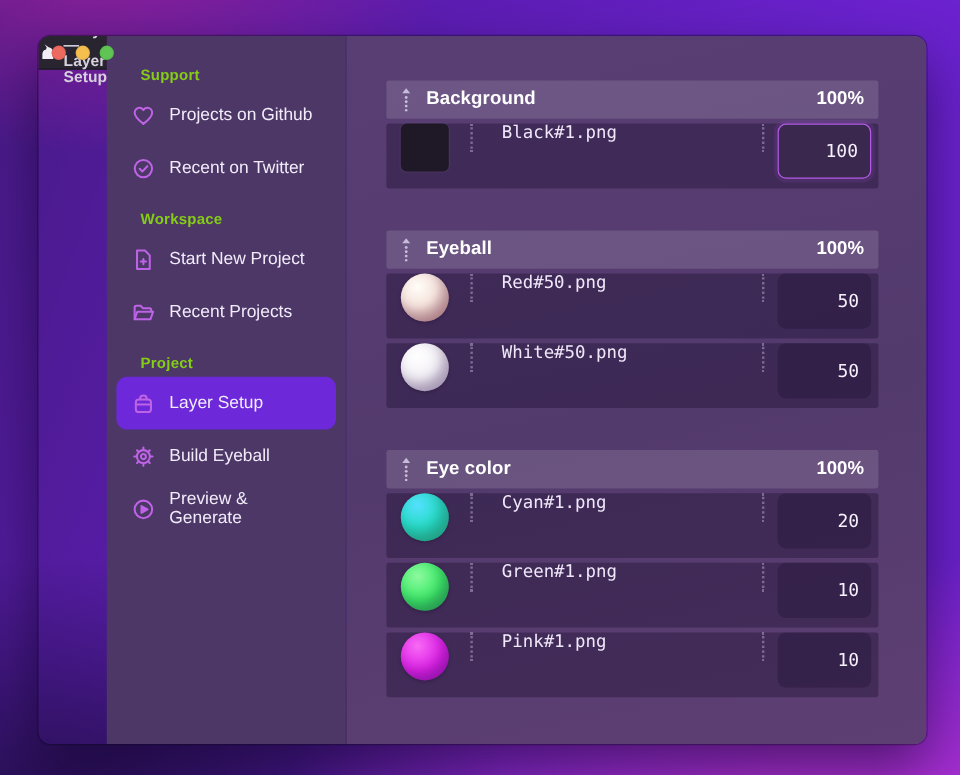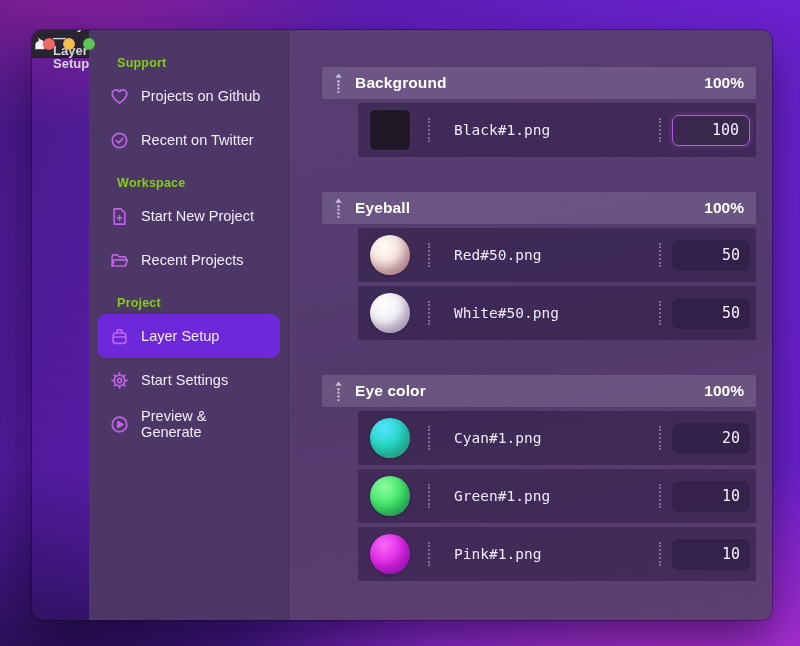--- a/index.html
+++ b/index.html
@@ -28,44 +28,44 @@
   .sidebar{flex:0 0 200px;width:200px;background:#4c3767;box-sizing:border-box;
     padding-top:12px;border-right:1px solid rgba(0,0,0,.12);}
   .side-section{margin-top:14px;}
   .side-header{margin:10px 0 4px 28px;font-size:12.5px;font-weight:bold;color:#84cc16;letter-spacing:.2px;}
   .side-item{height:44px;margin:0 8px;padding:0 12px;border-radius:9px;display:flex;align-items:center;gap:11px;
     color:#f2ecfa;font-size:14.5px;cursor:default;}
   .side-item.active{background:#6d28d9;}
   .side-icon{color:var(--accent,#bf63e6);display:flex;align-items:center;}
   .side-icon svg{width:21px;height:21px;display:block;}
 
-  .main{flex:1;box-sizing:border-box;overflow:hidden;padding:37px 16px 0 33px;
+  .main{flex:1;box-sizing:border-box;overflow:hidden;padding:37px 40px 0 33px;
     background:linear-gradient(168deg,#593e74 0%,#533a6d 55%,#5e3f73 100%);}
   .group{margin-bottom:35px;}
   .group-header{height:32px;background:rgba(255,255,255,.13);border-radius:2px;
     display:flex;align-items:center;padding:0 12px 0 11px;}
   .drag{display:flex;align-items:center;color:#d9cfe8;opacity:.85;cursor:grab;}
   .drag svg{display:block;}
   .group-title{margin-left:11px;font-size:15.5px;font-weight:bold;color:#ffffff;letter-spacing:.1px;}
   .group-weight{margin-left:auto;font-size:15.5px;font-weight:bold;color:#ffffff;}
   .row{height:54px;margin-top:4px;background:rgba(33,18,53,.42);border-radius:2px;
-    display:flex;align-items:center;padding:0 6px 0 12px;margin-left:36px;}
+    display:flex;align-items:flex-start;padding:0 6px 0 12px;}
   .thumb{width:40px;height:40px;border-radius:50%;flex:0 0 40px;
     box-shadow:inset -5px -7px 10px rgba(55,20,75,.28), 0 1px 3px rgba(20,8,35,.3);}
   .thumb.square{border-radius:5px;box-shadow:0 0 0 1px rgba(255,255,255,.04);}
   .t-black{background:#1f1826;}
   .t-red{background:radial-gradient(circle at 35% 28%, #fffdf8 0%, #f6e3dd 40%, #e2b6ab 72%, #c08a7d 100%);}
   .t-white{background:radial-gradient(circle at 35% 28%, #ffffff 0%, #f2eff5 45%, #d2cadd 80%, #a89ebb 100%);}
   .t-cyan{background:radial-gradient(circle at 35% 25%, #54e0ff 0%, #23dbc0 50%, #12da84 100%);}
   .t-green{background:radial-gradient(circle at 35% 28%, #8ef9a0 0%, #35ea62 55%, #11c04a 100%);}
   .t-pink{background:radial-gradient(circle at 35% 28%, #f76af4 0%, #dc1fe7 55%, #a708c9 100%);}
   .vdiv{width:0;height:24px;border-left:2px dotted rgba(226,214,244,.38);margin-left:18px;}
   .vdiv.right{margin-left:auto;}
   .fname{margin-left:24px;font-family:"DejaVu Sans Mono",monospace;font-size:14.5px;color:#f0e8fa;white-space:nowrap;}
-  .val{width:78px;height:31px;margin-left:11px;border-radius:7px;border:none;outline:none;
+  .val{width:78px;height:46px;margin-left:11px;border-radius:7px;border:none;outline:none;
     background:rgba(28,15,47,.32);color:#f6f0fd;
     font-family:"DejaVu Sans Mono",monospace;font-size:15px;text-align:right;
     padding:0 10px;box-sizing:border-box;}
   .val.focused{background:#3a284f;border:1.5px solid var(--focus,#b25be6);
     box-shadow:0 0 0 3px rgba(170,80,230,.12);}
 </style>
 </head>
 <body>
 
 <div class="window">
@@ -140,21 +140,21 @@
             <span>Layer Setup</span>
           </div>
           <div class="side-item">
             <span class="side-icon">
               <svg viewBox="0 0 21 21" fill="none" stroke="currentColor" stroke-width="1.7" stroke-linecap="round">
                 <circle cx="10.5" cy="10.5" r="5.4"></circle>
                 <circle cx="10.5" cy="10.5" r="2.1"></circle>
                 <path d="M16.1 10.5h2M4.9 10.5h-2M10.5 4.9v-2M10.5 16.1v2M14.4 6.6l1.4-1.4M6.6 6.6 5.2 5.2M14.4 14.4l1.4 1.4M6.6 14.4l-1.4 1.4"></path>
               </svg>
             </span>
-            <span>Start Settings</span>
+            <span>Build Eyeball</span>
           </div>
           <div class="side-item">
             <span class="side-icon">
               <svg viewBox="0 0 21 21" fill="none" stroke="currentColor" stroke-width="1.7" stroke-linejoin="round">
                 <circle cx="10.5" cy="10.5" r="7.3"></circle>
                 <path d="M8.9 7.7 13.9 10.5 8.9 13.3Z" fill="currentColor"></path>
               </svg>
             </span>
             <span>Preview &amp; Generate</span>
           </div>

